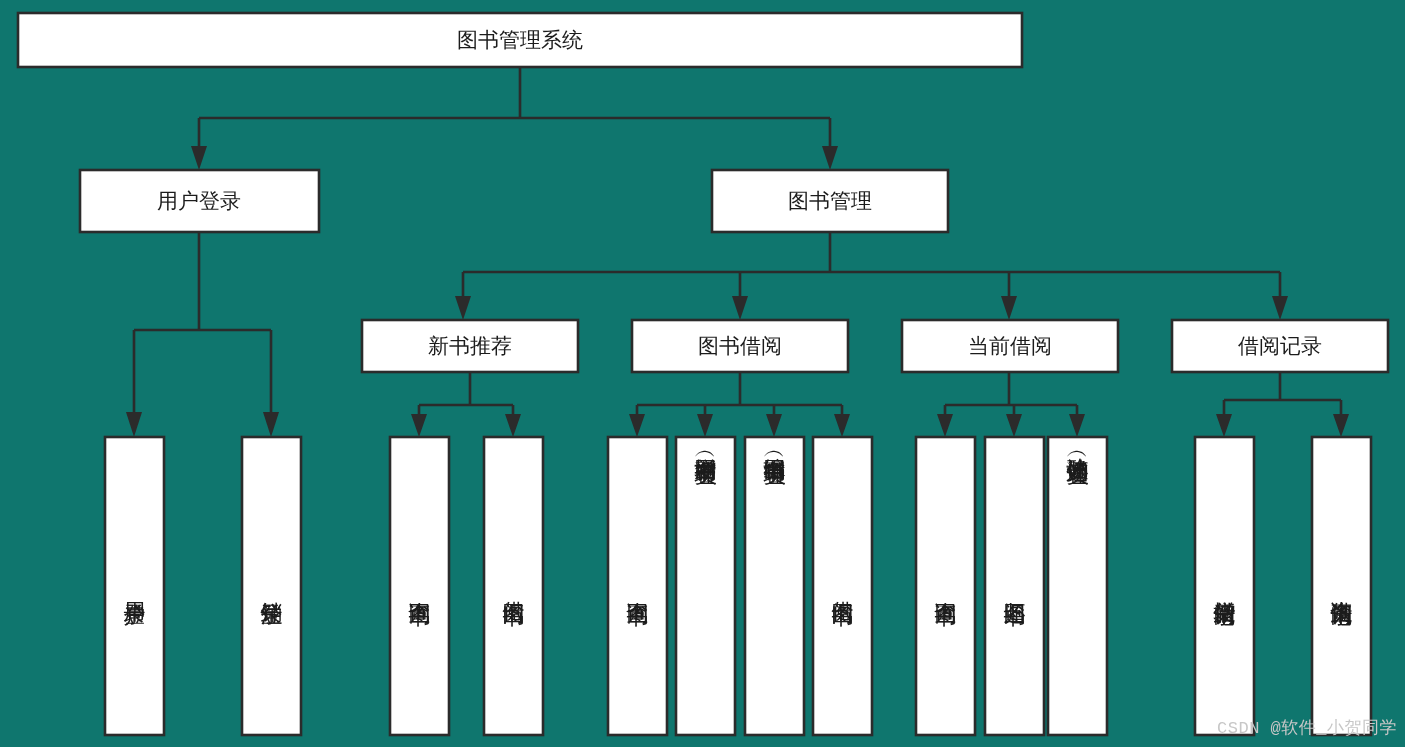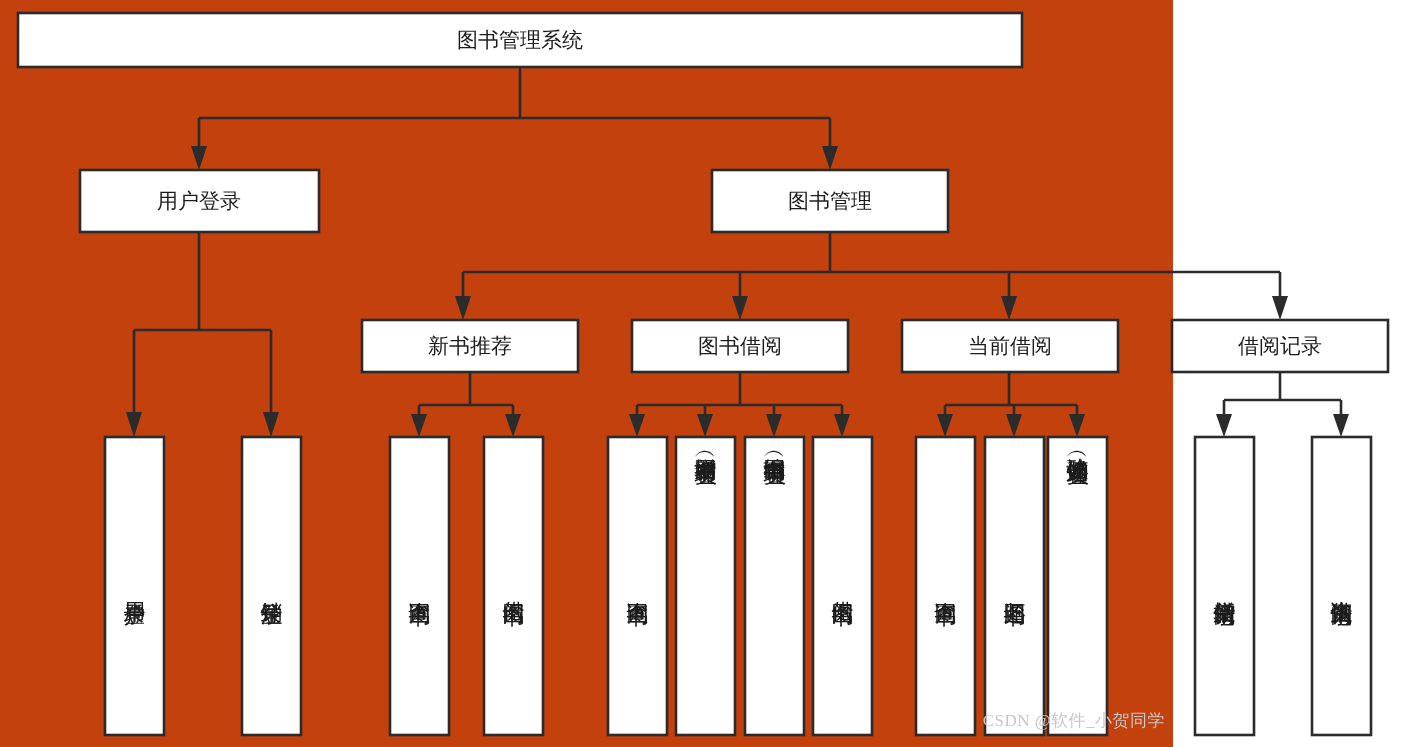--- a/index.html
+++ b/index.html
@@ -8,23 +8,23 @@
     background: #ffffff;
   }
   body {
     width: 1405px;
     height: 747px;
     font-family: "DejaVu Sans", "Liberation Sans", sans-serif;
     overflow: hidden;
   }
   #diagram-root {
     position: relative;
-    width: 1173px;
+    width: 1405px;
     height: 747px;
-    background: #c2410c;
+    background: #0f766e;
   }
   svg.canvas {
     position: absolute;
     left: 0;
     top: 0;
     width: 1405px;
     height: 747px;
   }
   .node-box {
     fill: #ffffff;
@@ -62,22 +62,22 @@
     font-size: 22px;
     line-height: 1.08;
     letter-spacing: 1px;
     color: #1c1c1c;
     white-space: nowrap;
     display: block;
   }
   .watermark {
     position: absolute;
     right: 8px;
-    bottom: 15px;
-    font-family: Liberation Serif, serif;
+    bottom: 8px;
+    font-family: Liberation Mono, monospace;
     font-size: 17px;
     color: #c7c7c7;
     white-space: nowrap;
     letter-spacing: 0.5px;
   }
 </style>
 </head>
 <body>
 
 <div id="diagram-root">

